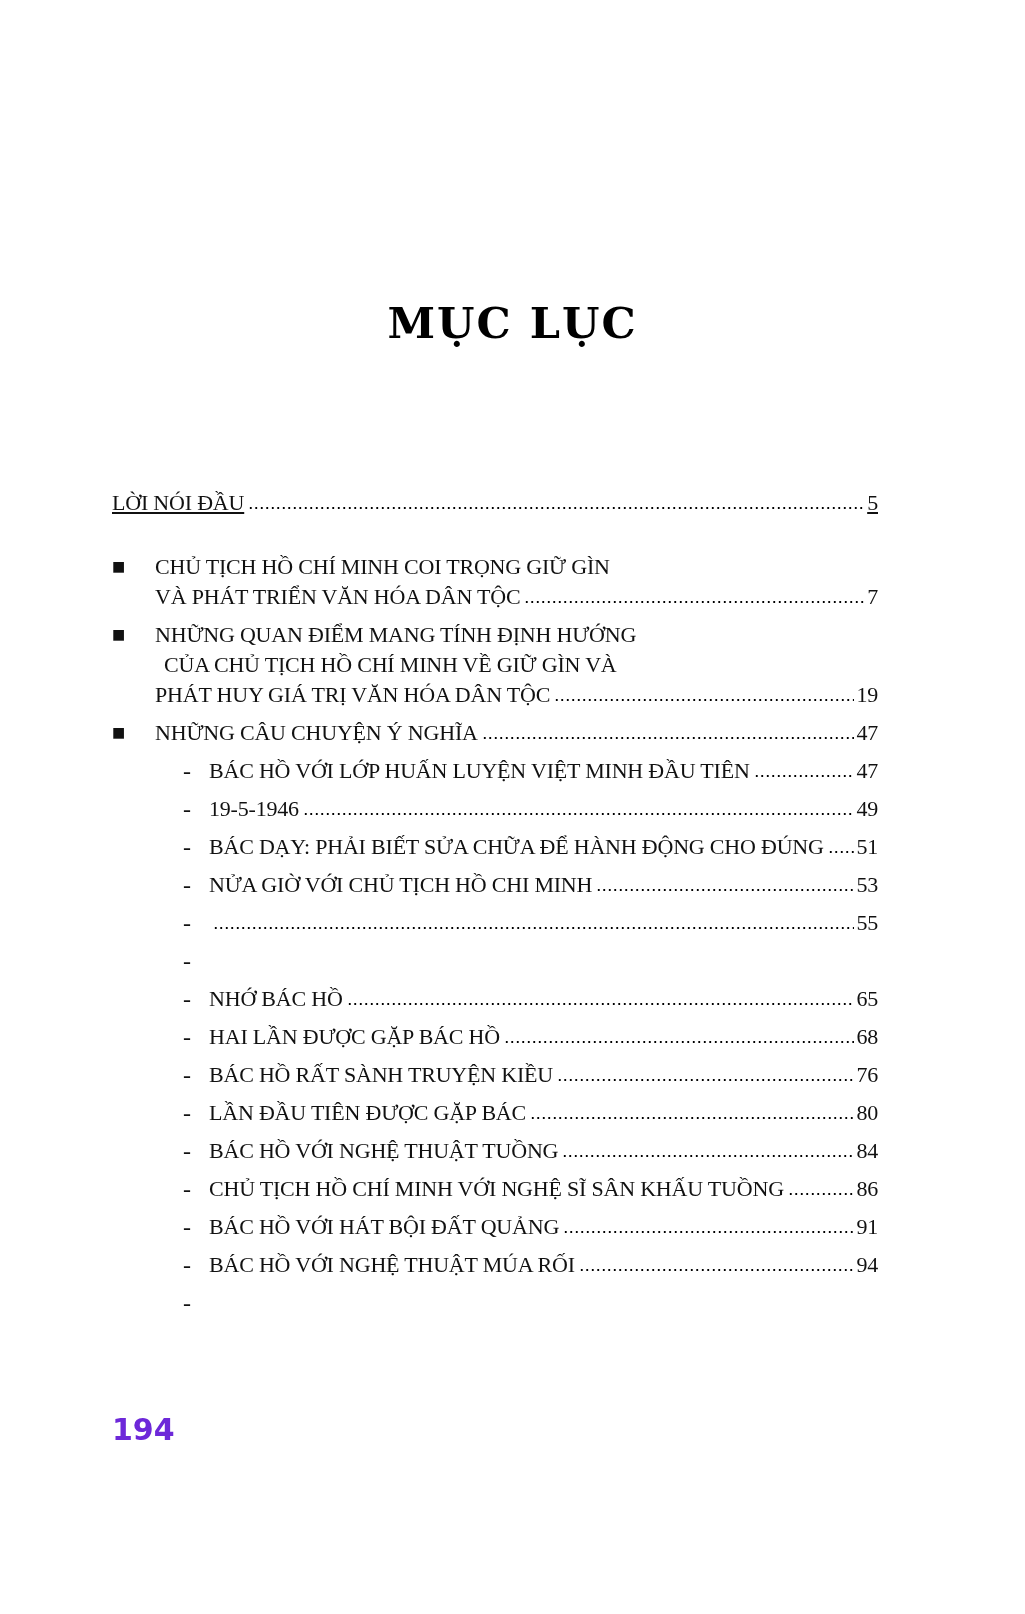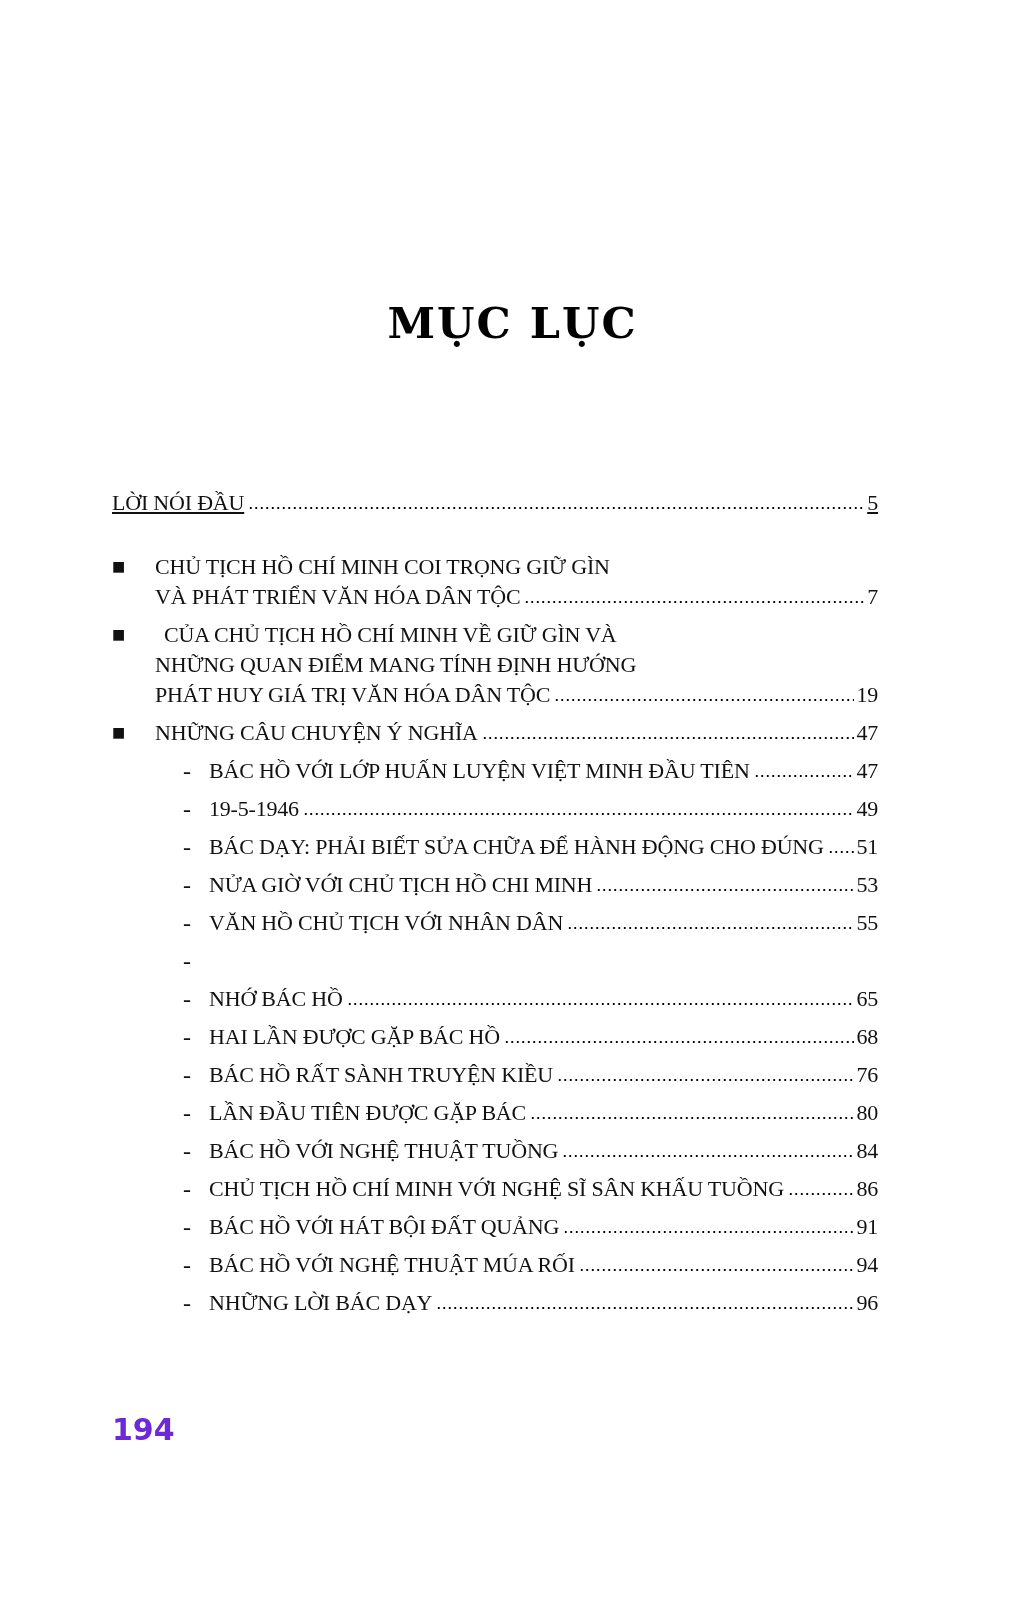--- a/index.html
+++ b/index.html
@@ -133,22 +133,22 @@
         <span class="txt">VÀ PHÁT TRIỂN VĂN HÓA DÂN TỘC</span>
         <span class="dots"></span>
         <span class="pg">7</span>
       </div>
     </div>
   </div>
 
   <div class="entry bullet">
     <span class="marker">■</span>
     <div class="content">
+      <div class="line"><span class="txt">NHỮNG QUAN ĐIỂM MANG TÍNH ĐỊNH HƯỚNG</span></div>
       <div class="line indent-sm"><span class="txt">CỦA CHỦ TỊCH HỒ CHÍ MINH VỀ GIỮ GÌN VÀ</span></div>
-      <div class="line"><span class="txt">NHỮNG QUAN ĐIỂM MANG TÍNH ĐỊNH HƯỚNG</span></div>
       <div class="line last">
         <span class="txt">PHÁT HUY GIÁ TRỊ VĂN HÓA DÂN TỘC</span>
         <span class="dots"></span>
         <span class="pg">19</span>
       </div>
     </div>
   </div>
 
   <div class="entry bullet">
     <span class="marker">■</span>
@@ -202,21 +202,20 @@
         <span class="dots"></span>
         <span class="pg">53</span>
       </div>
     </div>
   </div>
 
   <div class="entry dash">
     <span class="marker">-</span>
     <div class="content">
       <div class="line last">
-        <span class="txt">VĂN HỒ CHỦ TỊCH VỚI NHÂN DÂN</span>
         <span class="dots"></span>
         <span class="pg">55</span>
       </div>
     </div>
   </div>
 
   <div class="entry dash">
     <span class="marker">-</span>
   </div>
 
@@ -303,24 +302,17 @@
       <div class="line last">
         <span class="txt">BÁC HỒ VỚI NGHỆ THUẬT MÚA RỐI</span>
         <span class="dots"></span>
         <span class="pg">94</span>
       </div>
     </div>
   </div>
 
   <div class="entry dash">
     <span class="marker">-</span>
-    <div class="content">
-      <div class="line last">
-        <span class="txt">NHỮNG LỜI BÁC DẠY</span>
-        <span class="dots"></span>
-        <span class="pg">96</span>
-      </div>
-    </div>
   </div>
 
 </div>
 
 <div class="folio">194</div>
 
 </body></html>

